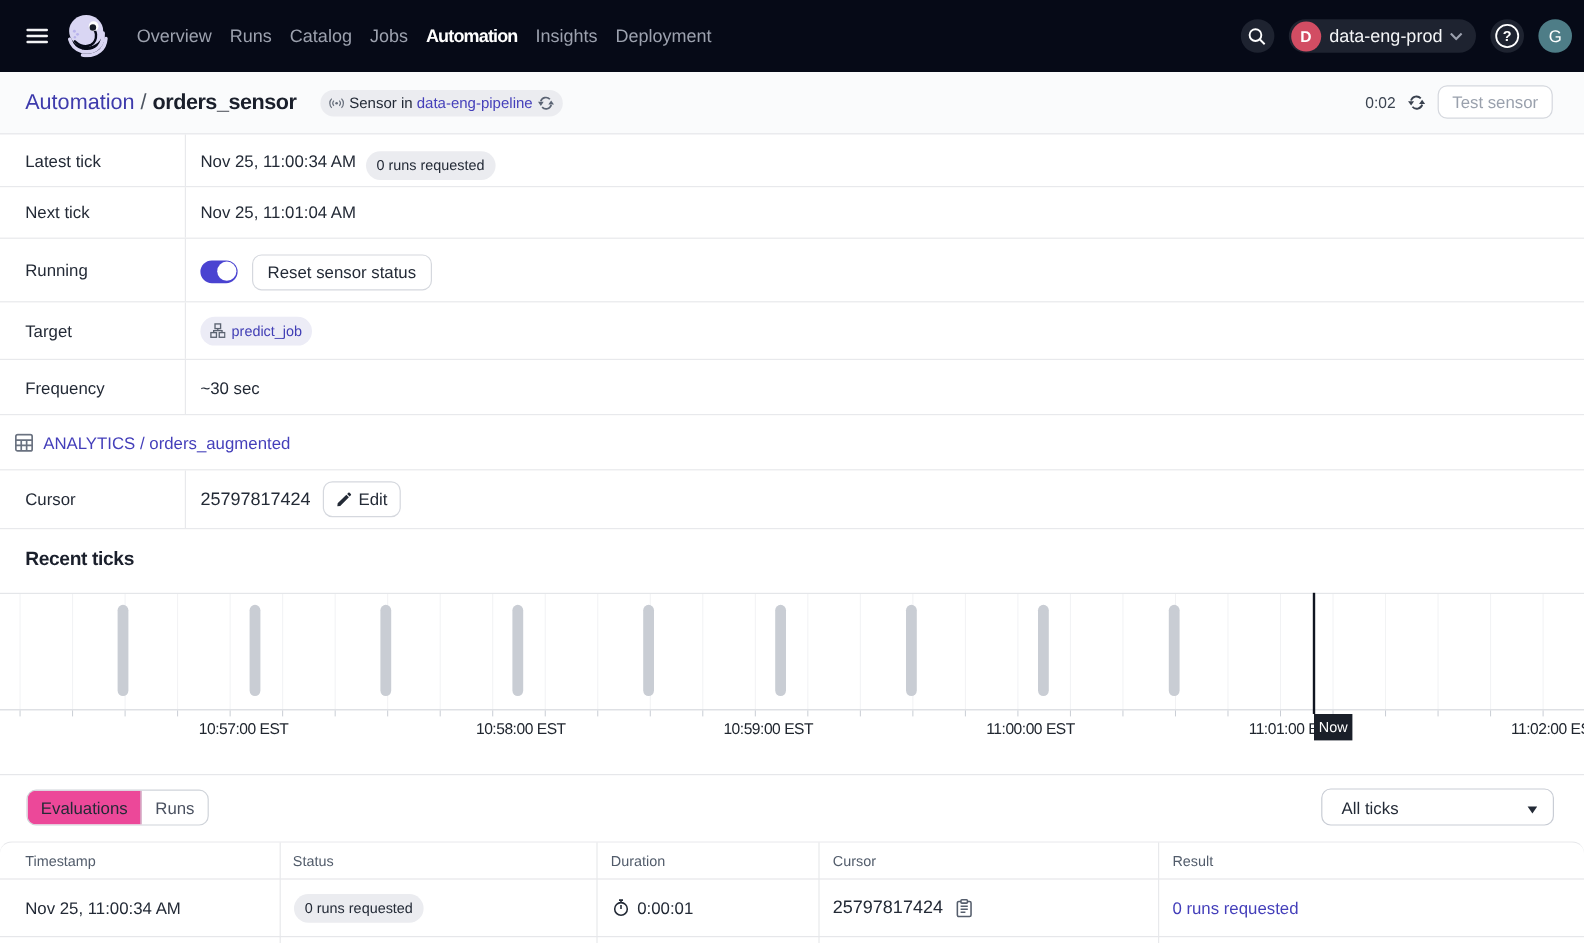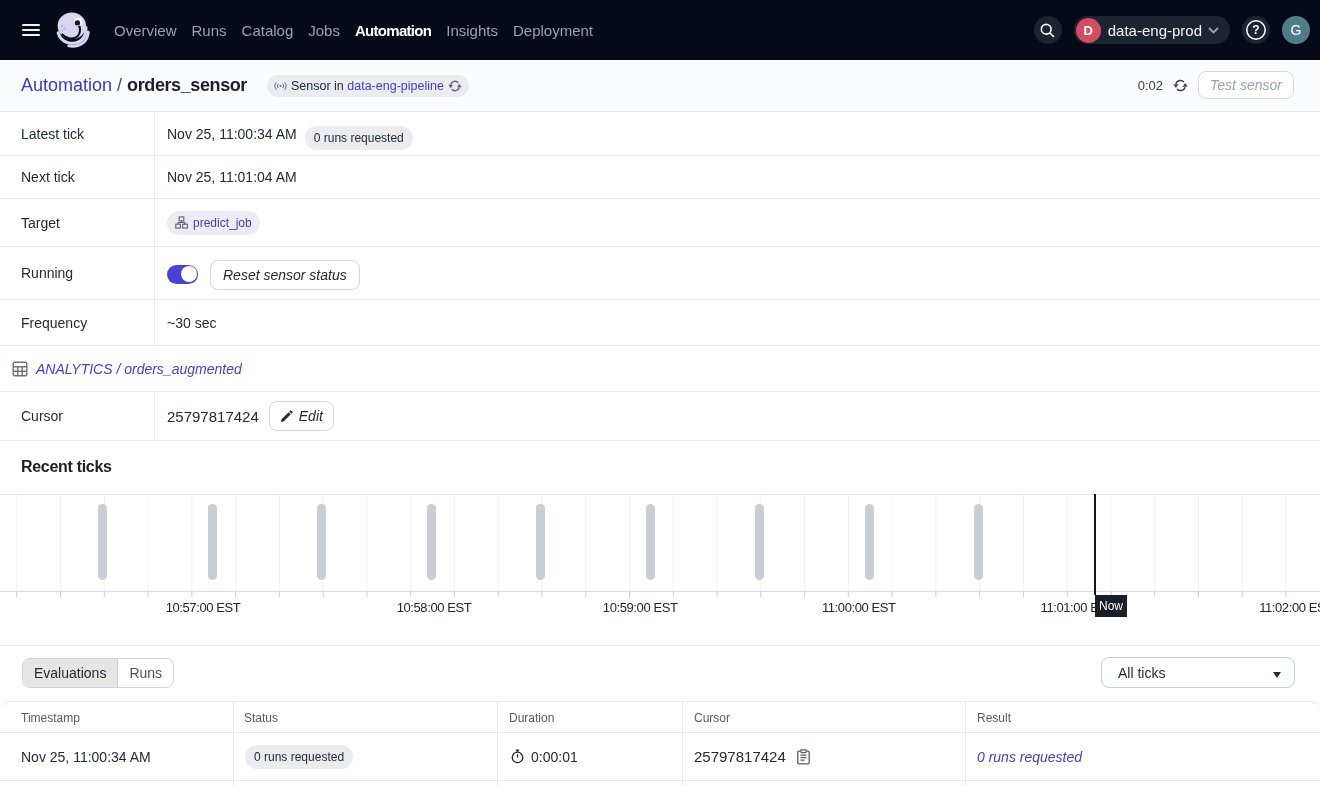--- a/index.html
+++ b/index.html
@@ -25,52 +25,52 @@
 
 #hdr { position:absolute; left:0; top:60px; width:1320px; height:52px; background:#fafbfc; border-bottom:1px solid #e6e7ea; }
 #hdr .crumb { position:absolute; left:21px; top:15px; font-size:18px; }
 #hdr .crumb a { color:#3e3bac; text-decoration:none; }
 #hdr .crumb .sep { color:#4c5460; }
 #hdr .crumb b { color:#1a1f2b; font-weight:700; letter-spacing:-0.4px; }
 .sensor-chip { position:absolute; left:267px; top:15px; height:22px; border-radius:11px; background:#ebecf0; display:flex; align-items:center; padding:0 7px; gap:4px; font-size:12.5px; color:#232a36; }
 .sensor-chip a { color:#443fba; text-decoration:none; }
 #hdr .right { position:absolute; right:26px; top:11px; display:flex; align-items:center; }
 #hdr .count { font-size:13px; color:#3a4350; margin-right:10px; }
-.btn { background:#fff; border:1px solid #d5d8de; border-radius:8px; font-size:14px; color:#232a36; display:inline-flex; align-items:center; justify-content:center; font-family:"Liberation Sans",sans-serif;font-style:italic; }
+.btn { background:#fff; border:1px solid #d5d8de; border-radius:8px; font-size:14px; color:#232a36; display:inline-flex; align-items:center; justify-content:center; font-family:"Liberation Sans",sans-serif; }
 .btn.disabled { color:#9aa1ad; }
 #test-sensor { width:96px; height:28px; margin-left:10px; }
 
 
 #kv { position:absolute; left:0; top:112px; width:1320px; }
 #kv .row { position:relative; border-bottom:1px solid #e8e9ec; display:flex; align-items:center; }
 #kv .lbl { width:155px; align-self:stretch; border-right:1px solid #e8e9ec; display:flex; align-items:center; padding-left:21px; font-size:14px; color:#232a36; flex:none; }
 #kv .val { display:flex; align-items:center; padding-left:12px; font-size:14px; gap:8px; }
 .chip { height:24px; border-radius:12px; background:#ebecf0; display:inline-flex; align-items:center; padding:0 9px; font-size:12px; color:#232a36; }
 .chip.job { background:#ececf6; gap:5px; padding:0 8px; }
 .chip.job a { color:#413eb5; text-decoration:none; font-size:12px; }
-a.lnk { color:#443fba; text-decoration:none;font-style:italic; }
+a.lnk { color:#443fba; text-decoration:none; }
 .toggle { position:relative; width:31px; height:19px; border-radius:9.5px; background:#4a43d1; margin-top:2px; }
 .toggle::after { content:""; position:absolute; right:1.5px; top:1.5px; width:16px; height:16px; border-radius:50%; background:#fff; }
 
 
 #rt-head { position:absolute; left:21px; top:458px; font-size:16px; font-weight:700; letter-spacing:-0.3px; color:#1a1f2b; }
 #chart { position:absolute; left:0; top:494px; width:1320px; height:98px; border-top:1px solid #e4e6e9; border-bottom:1px solid #d6d9de;
   background-image:linear-gradient(90deg,#f1f2f4 0 1px, transparent 1px); background-size:43.77px 100%; background-position:16.3px 0; }
 #chart-ticks { position:absolute; left:0; top:592px; width:1320px; height:5px;
   background-image:linear-gradient(90deg,#c9cdd4 0 1px, transparent 1px); background-size:43.77px 100%; background-position:16.3px 0; }
 .bar { position:absolute; top:504px; width:9px; height:76px; border-radius:4.5px; background:#c9cdd4; }
 .tlabel { position:absolute; top:600px; font-size:13px; letter-spacing:-0.4px; color:#20262f; transform:translateX(-50%); white-space:nowrap; }
 #nowline { position:absolute; left:1094px; top:494px; width:2px; height:101px; background:#101521; }
 #nowbox { position:absolute; left:1095px; top:595px; width:32px; height:22px; background:#1a1f29; color:#fff; font-size:12px; display:flex; align-items:center; justify-content:center; }
 
 
 #bsep { position:absolute; left:0; top:645px; width:1320px; height:1px; background:#e6e7ea; }
 #tabs { position:absolute; left:22px; top:658px; height:30px; display:flex; border:1px solid #d0d4da; border-radius:8px; overflow:hidden; background:#fff; }
 #tabs .tab { display:flex; align-items:center; padding:0 11px; font-size:14px; color:#232a36; }
-#tabs .tab.sel { background:#e5e5e5; border-right:1px solid #d0d4da; }
+#tabs .tab.sel { background:#ec4899; border-right:1px solid #d0d4da; }
 #tabs .tab.un { color:#4a5160; }
 #allticks { position:absolute; left:1101px; top:657px; width:194px; height:31px; border:1px solid #c9cdd5; border-radius:8px; background:#fff; display:flex; align-items:center; padding:0 16px; font-size:14px; color:#232a36; }
 #allticks .car { position:absolute; right:13px; top:14px; width:0; height:0; border-left:4.5px solid transparent; border-right:4.5px solid transparent; border-top:6px solid #232a36; }
 
 #ttable { position:absolute; left:0; top:701px; width:1320px; height:85px; border-top:1px solid #e6e7ea;border-radius:10px; }
 #ttable .hrow { position:absolute; left:0; top:0; width:1320px; height:31px; border-bottom:1px solid #e6e7ea; }
 #ttable .hcell { position:absolute; top:0; height:31px; display:flex; align-items:center; font-size:12px; color:#525c6b; }
 #ttable .r1 { position:absolute; left:0; top:31px; width:1320px; height:48px; border-bottom:1px solid #e6e7ea; }
 #ttable .c { position:absolute; top:0; height:47px; display:flex; align-items:center; font-size:14px; }
 .vline { position:absolute; top:0; width:1px; height:85px; background:#e8e9ec; }
@@ -168,39 +168,39 @@
 
   <div id="kv">
     <div class="row" style="height:44px">
         <div class="lbl">Latest tick</div>
         <div class="val">Nov 25, 11:00:34 AM <span class="chip" style="margin-top:8px">0 runs requested</span></div>
       </div>
     <div class="row" style="height:43px">
         <div class="lbl">Next tick</div>
         <div class="val">Nov 25, 11:01:04 AM</div>
       </div>
+    <div class="row" style="height:53px">
+        <div class="lbl">Running</div>
+        <div class="val">
+          <span class="toggle"></span>
+          <button class="btn" style="height:30px; padding:0 12px; margin-left:4px; margin-top:4px;">Reset sensor status</button>
+        </div>
+      </div>
     <div class="row" style="height:48px">
         <div class="lbl">Target</div>
         <div class="val">
           <span class="chip job">
             <svg width="13" height="13" viewBox="0 0 14 14" fill="none" stroke="#5b6371" stroke-width="1.2">
               <rect x="4.5" y="1" width="5" height="4.2"></rect>
               <rect x="0.8" y="8.8" width="5" height="4.2"></rect>
               <rect x="8.3" y="8.8" width="5" height="4.2"></rect>
               <path d="M7,5.2 L7,7 M3.3,8.8 L3.3,7 L10.8,7 L10.8,8.8"></path>
             </svg>
             <a>predict_job</a>
           </span>
-        </div>
-      </div>
-    <div class="row" style="height:53px">
-        <div class="lbl">Running</div>
-        <div class="val">
-          <span class="toggle"></span>
-          <button class="btn" style="height:30px; padding:0 12px; margin-left:4px; margin-top:4px;">Reset sensor status</button>
         </div>
       </div>
     <div class="row" style="height:46px">
         <div class="lbl">Frequency</div>
         <div class="val">~30 sec</div>
       </div>
     <div class="row" style="height:46px">
         <div class="val">
           <svg width="16" height="16" viewBox="0 0 16 16" fill="none" stroke="#6a7280" stroke-width="1.4">
             <rect x="1.2" y="1.2" width="13.6" height="13.6" rx="1.5"></rect>

